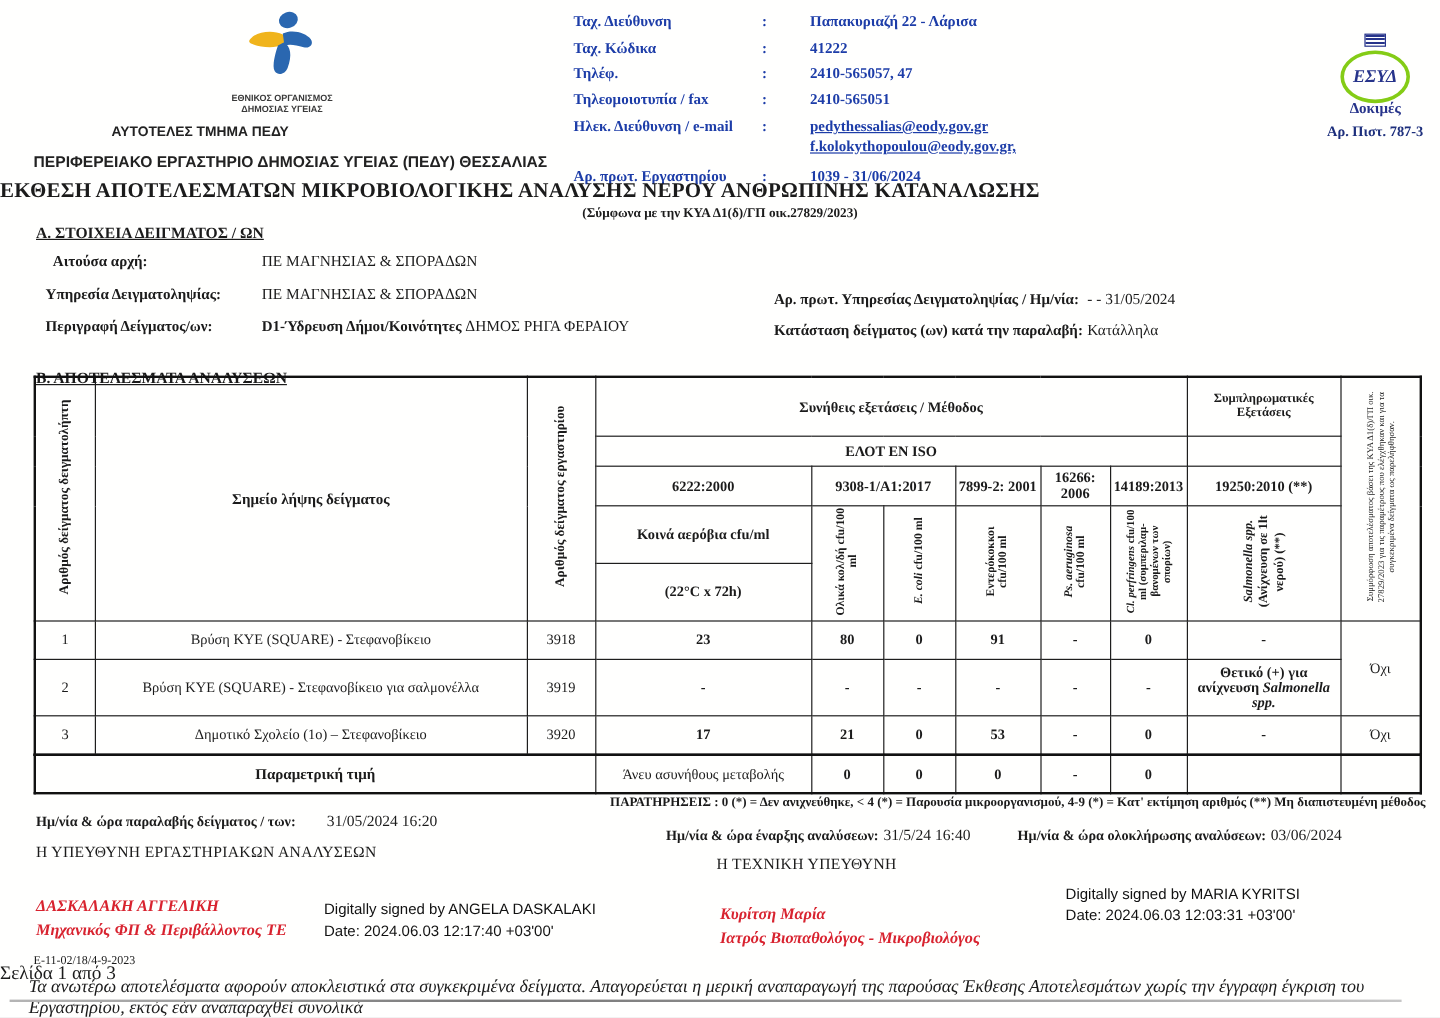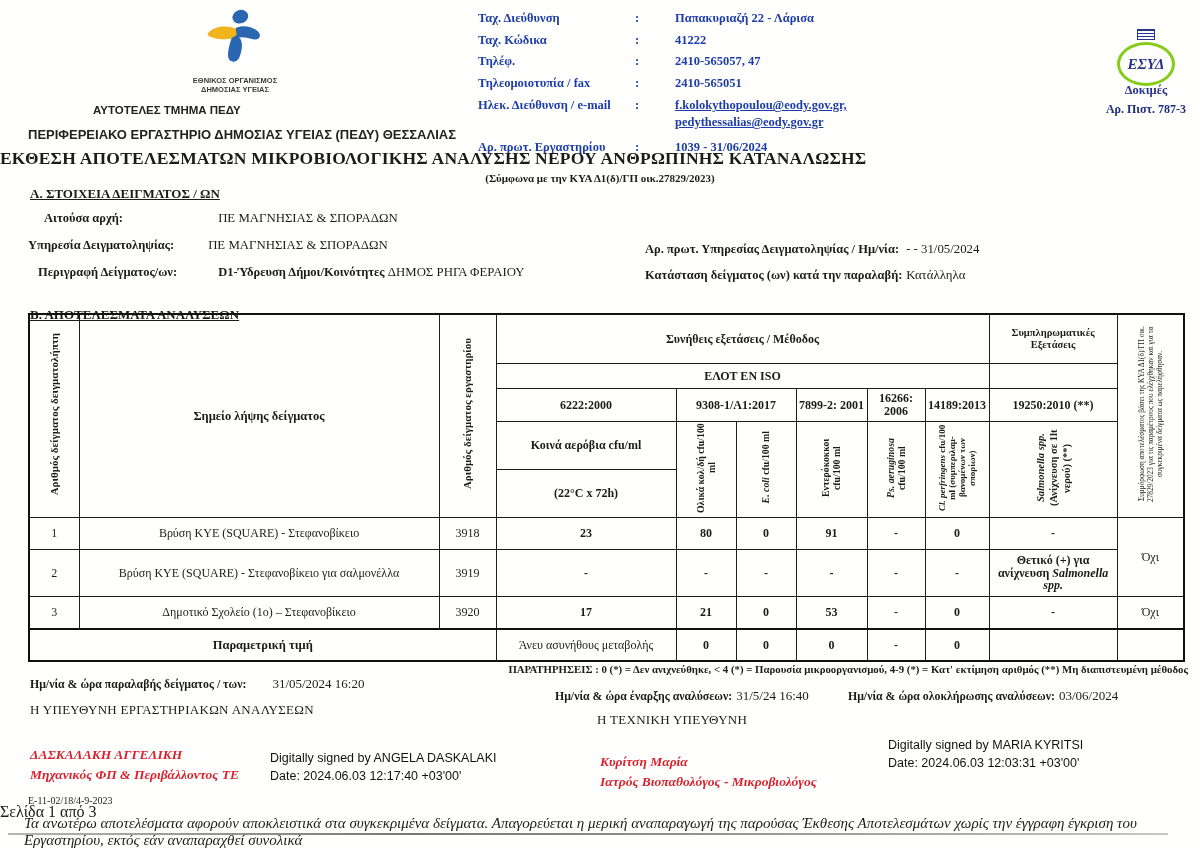--- a/index.html
+++ b/index.html
@@ -119,22 +119,22 @@
     </div>
     <div class="c-row">
       <span class="c-label">Τηλεομοιοτυπία / fax</span>
       <span class="c-colon">:</span>
       <span class="c-value">2410-565051</span>
     </div>
     <div class="c-row c-email">
       <span class="c-label">Ηλεκ. Διεύθυνση / e-mail</span>
       <span class="c-colon">:</span>
       <span class="c-value">
+        <span class="c-link">pedythessalias@eody.gov.gr</span>
         <span class="c-link">f.kolokythopoulou@eody.gov.gr,</span>
-        <span class="c-link">pedythessalias@eody.gov.gr</span>
       </span>
     </div>
     <div class="c-row c-protocol">
       <span class="c-label">Αρ. πρωτ. Εργαστηρίου</span>
       <span class="c-colon">:</span>
       <span class="c-value">1039 - 31/06/2024</span>
     </div>
   </div>
 
   <div class="esyd">
@@ -147,21 +147,21 @@
   </div>
 
   <div class="title">ΕΚΘΕΣΗ ΑΠΟΤΕΛΕΣΜΑΤΩΝ ΜΙΚΡΟΒΙΟΛΟΓΙΚΗΣ ΑΝΑΛΥΣΗΣ ΝΕΡΟΥ ΑΝΘΡΩΠΙΝΗΣ ΚΑΤΑΝΑΛΩΣΗΣ</div>
   <div class="subtitle">(Σύμφωνα με την ΚΥΑ Δ1(δ)/ΓΠ οικ.27829/2023)</div>
 
   <div class="sec-heading" style="left:30px;top:186px;">Α. ΣΤΟΙΧΕΙΑ ΔΕΙΓΜΑΤΟΣ / ΩΝ</div>
   <div class="a-row" style="left:44px;top:211px;">
     <span class="a-label" style="width:171px;">Αιτούσα αρχή:</span>
     <span class="a-val">ΠΕ ΜΑΓΝΗΣΙΑΣ &amp; ΣΠΟΡΑΔΩΝ</span>
   </div>
-  <div class="a-row" style="left:28px;top:238px;">
+  <div class="a-row" style="left:38px;top:238px;">
     <span class="a-label" style="width:177px;">Υπηρεσία Δειγματοληψίας:</span>
     <span class="a-val">ΠΕ ΜΑΓΝΗΣΙΑΣ &amp; ΣΠΟΡΑΔΩΝ</span>
   </div>
   <div class="a-row" style="left:38px;top:265px;">
     <span class="a-label" style="width:177px;">Περιγραφή Δείγματος/ων:</span>
     <b>D1-Ύδρευση Δήμοι/Κοινότητες</b>
     <span class="a-val">ΔΗΜΟΣ ΡΗΓΑ ΦΕΡΑΙΟΥ</span>
   </div>
   <div class="a-row" style="left:645px;top:242px;">
     <span class="a-label" style="width:258px;">Αρ. πρωτ. Υπηρεσίας Δειγματοληψίας / Ημ/νία:</span>

